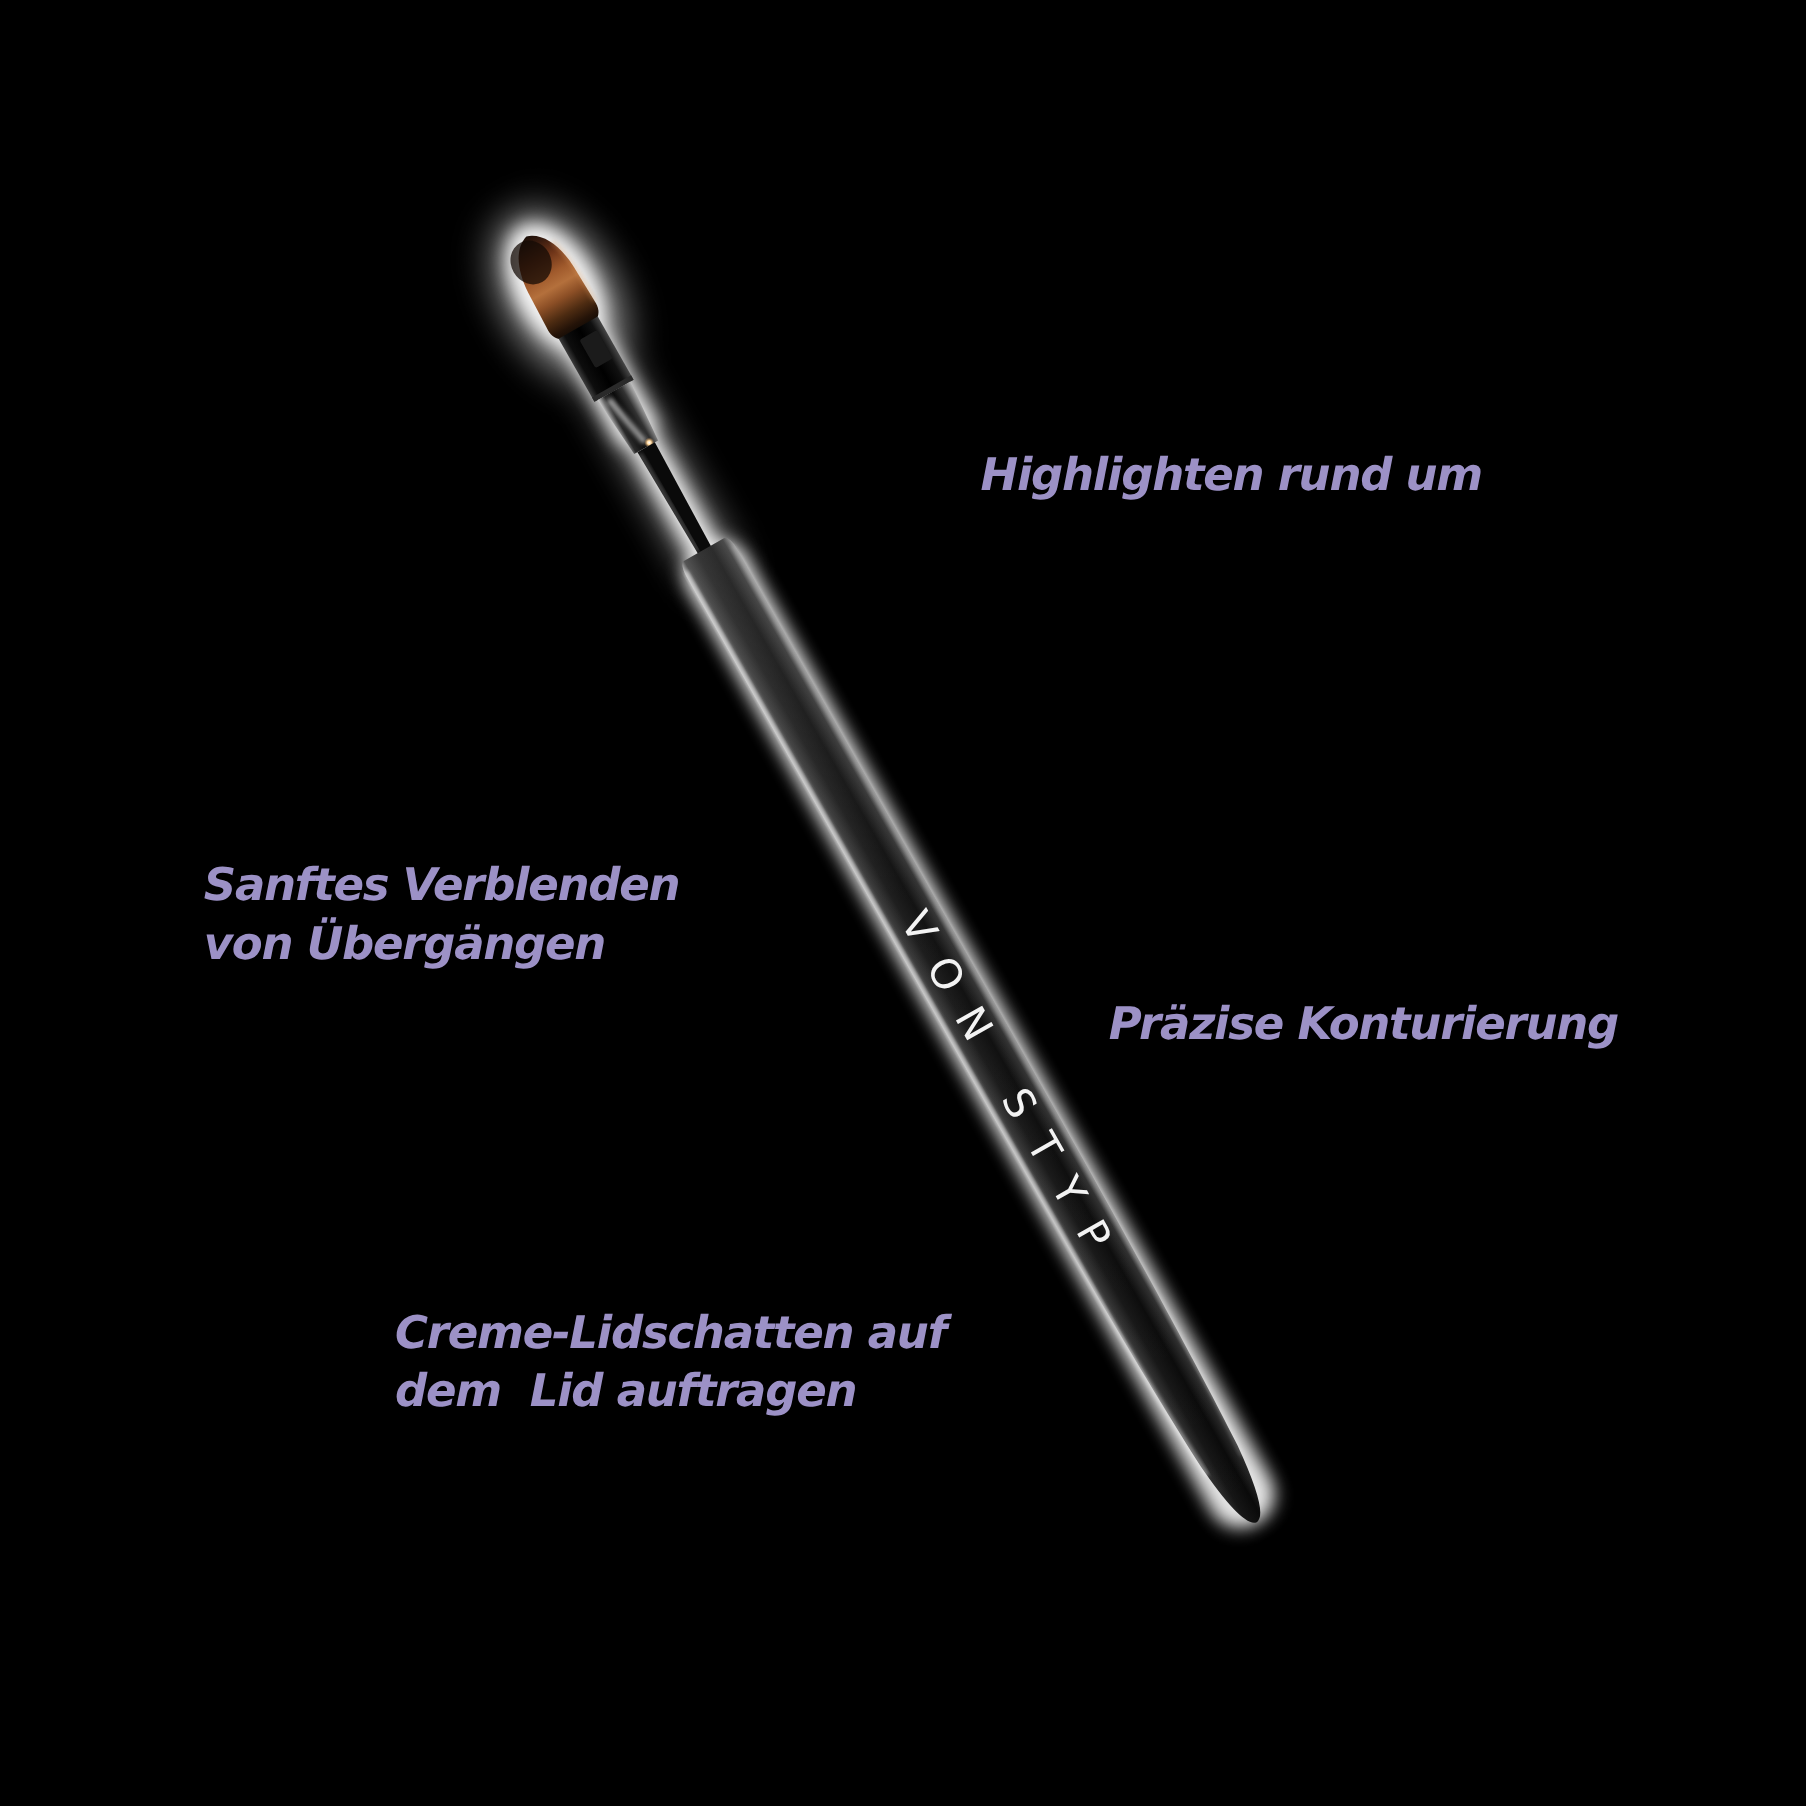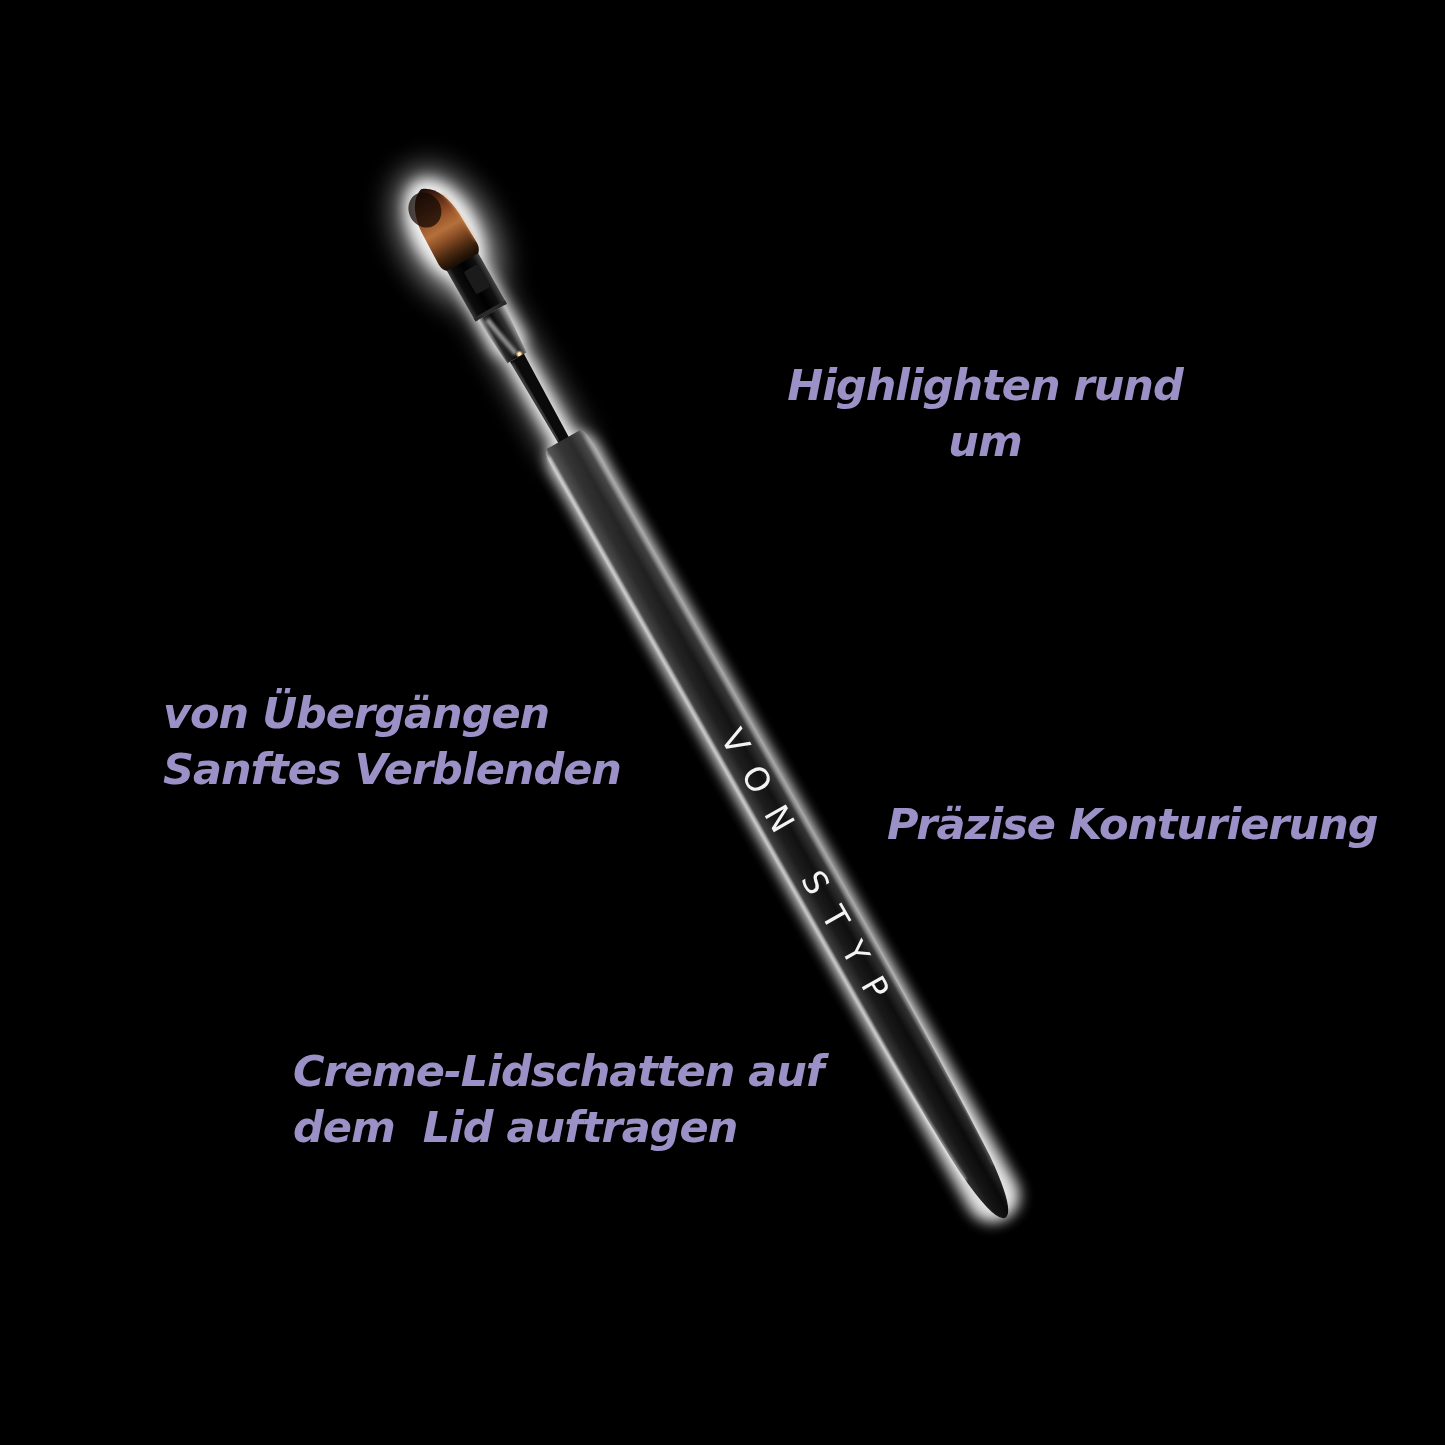--- a/index.html
+++ b/index.html
@@ -9,21 +9,21 @@
     height: 1445px;
     background: #000000;
     overflow: hidden;
     font-family: "DejaVu Sans", sans-serif;
   }
   .note {
     position: absolute;
     color: #9c91c6;
     font-weight: bold;
     font-style: italic;
-    font-size: 43px;
+    font-size: 36px;
     line-height: 1.3;
     letter-spacing: -1px;
   }
   .note-line { white-space: pre-wrap; }
   .note-center { text-align: center; }
   .brush-wrap {
     position: absolute;
     left: 668px;
     top: 108px;
     width: 90px;
@@ -35,29 +35,29 @@
 </head>
 <body>
 
 <div class="stage">
 
   <div class="note note-center" style="left:750px; top:358px; width:470px;">
     <div class="note-line">Highlighten rund um</div>
   </div>
 
   <div class="note" style="left:163px; top:686px;">
+    <div class="note-line">Sanftes Verblenden</div>
     <div class="note-line">von Übergängen</div>
-    <div class="note-line">Sanftes Verblenden</div>
   </div>
 
   <div class="note" style="left:866px; top:797px;margin-left:21px;">
     <div class="note-line">Präzise Konturierung</div>
   </div>
 
-  <div class="note" style="left:293px; top:1044px;">
+  <div class="note" style="left:316px; top:1044px;">
     <div class="note-line">Creme-Lidschatten auf</div>
     <div class="note-line">dem  Lid auftragen</div>
   </div>
 
   <div class="brush-wrap">
     <svg viewBox="0 0 90 1190" xmlns="http://www.w3.org/2000/svg">
       <defs>
         <linearGradient id="bristleGrad" x1="0" y1="0" x2="0" y2="1">
           <stop offset="0" stop-color="#1a0e08"></stop>
           <stop offset="0.10" stop-color="#3a1c0f"></stop>

